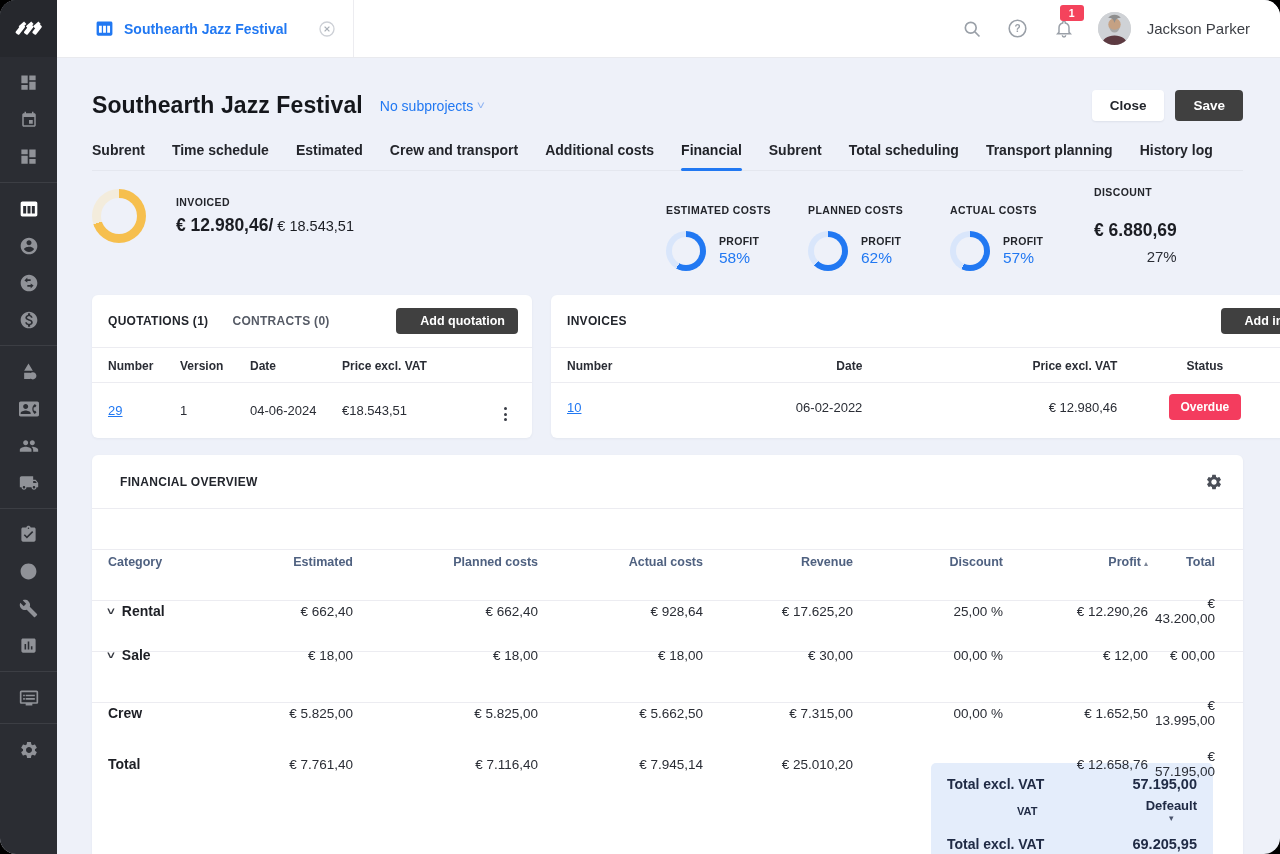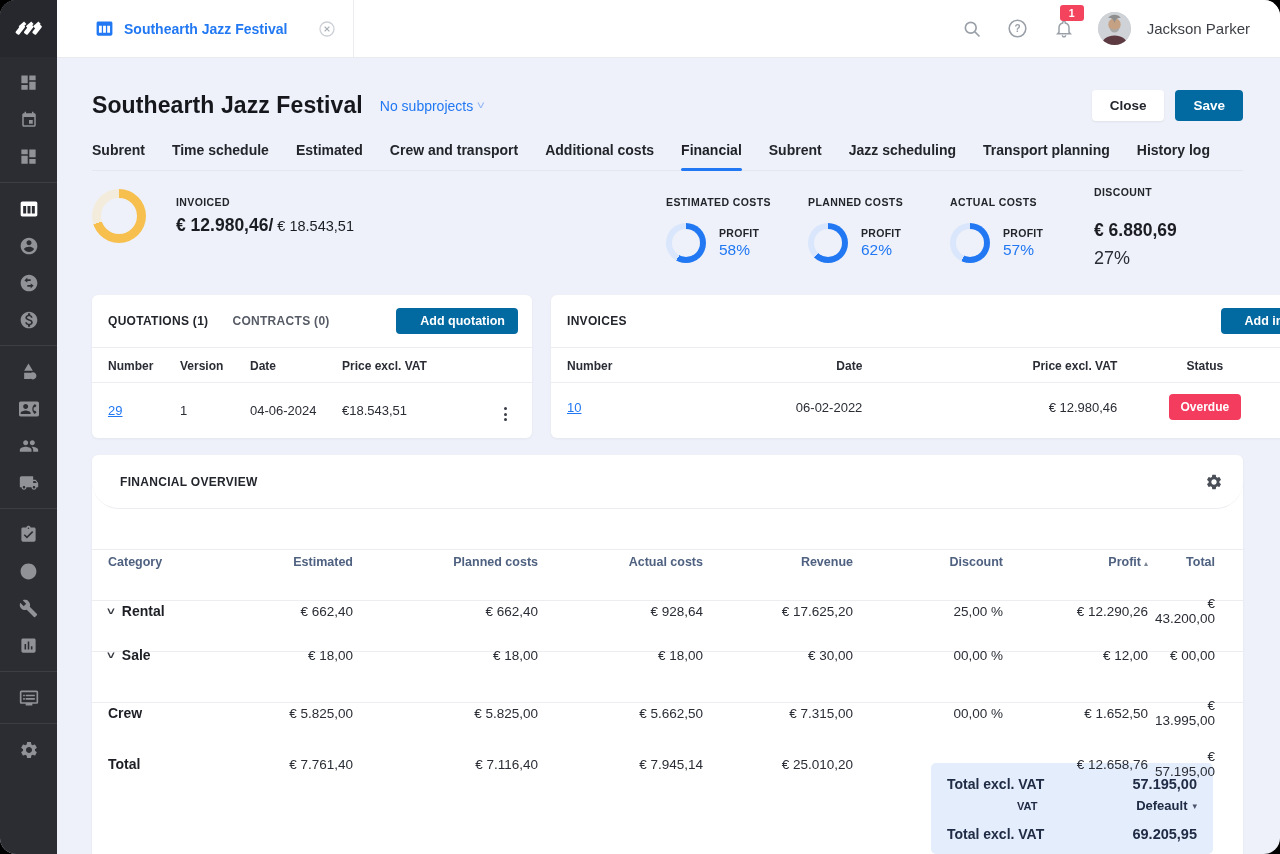--- a/index.html
+++ b/index.html
@@ -30,49 +30,49 @@
 
   
   .content{position:absolute;top:57px;left:57px;right:0;bottom:-120px;padding:0 37px 0 35px;}
   .title-row{display:flex;align-items:center;margin-top:33px;}
   .page-title{font-size:23px;font-weight:700;color:#15171c;margin:0;letter-spacing:.1px;}
   .subprojects{display:flex;align-items:center;gap:5px;margin-left:17px;color:#2178f2;font-size:14px;cursor:pointer;}
   .chev{font-size:10px;color:#8fb4f2;transform:scaleX(1.4);}
   .title-buttons{margin-left:auto;display:flex;gap:11px;}
   .btn{font-family:inherit;font-size:13.5px;font-weight:700;border:none;border-radius:4px;padding:8px 18px;cursor:pointer;}
   .btn-white{background:#fff;color:#22252b;box-shadow:0 1px 2px rgba(25,35,60,.08);}
-  .btn-blue{background:#0369a1;color:#fff;}
+  .btn-blue{background:#404040;color:#fff;}
   .btn-sm{font-size:12.5px;padding:6px 13px;font-weight:700;}
 
   
   .tabs{display:flex;gap:27px;margin-top:21px;border-bottom:1px solid #e4e7ef;}
   .tab{font-size:14px;font-weight:700;color:#23252b;padding-bottom:12px;cursor:pointer;position:relative;}
   .tab.active{color:#1d1f25;}
   .tab.active::after{content:"";position:absolute;left:0;right:0;bottom:-1px;height:3px;border-radius:2px;background:#2178f2;}
 
   
   .metrics{position:relative;height:100px;margin-top:13px;}
   .donut{position:relative;border-radius:50%;}
   .donut::after{content:"";position:absolute;border-radius:50%;background:#eef1f9;}
   .donut-big{width:54px;height:54px;}
   .donut-big::after{inset:9px;}
   .donut-sm{width:40px;height:40px;}
   .donut-sm::after{inset:6px;}
   .metric-label{font-size:10.5px;font-weight:700;color:#23252b;letter-spacing:.4px;}
   .invoiced-block{position:absolute;left:0;top:5px;display:flex;align-items:center;gap:30px;}
   .invoiced-amount{font-size:17.5px;font-weight:700;color:#1b1d23;margin-top:7px;}
   .invoiced-amount .total{font-size:14.5px;font-weight:400;}
-  .gauge{position:absolute;top:12px;}
+  .gauge{position:absolute;top:20px;}
   .gauge .gauge-body{display:flex;align-items:center;gap:13px;margin-top:15px;}
   .profit-label{font-size:10.5px;font-weight:700;color:#23252b;letter-spacing:.3px;}
   .profit-value{font-size:15.5px;color:#2178f2;margin-top:2px;}
   .gauge-est{left:574px;} .gauge-pln{left:716px;} .gauge-act{left:858px;}
   .discount-block{position:absolute;left:1002px;top:2px;}
   .discount-amount{font-size:17.5px;font-weight:700;color:#1b1d23;margin-top:22px;}
-  .discount-pct{font-size:18px;color:#2a2d35;margin-top:7px;}
+  .discount-pct{font-size:15px;color:#2a2d35;margin-top:7px;text-align:right;}
 
   
   .cards-row{display:flex;gap:19px;margin-top:11px;}
   .card{background:#fff;border-radius:6px;box-shadow:0 1px 3px rgba(25,35,60,.05);}
   .q-card{width:440px;flex:none;}
   .i-card{flex:1;}
   .card-head{display:flex;align-items:center;padding:0 14px 0 16px;height:52px;border-bottom:1px solid #ececf1;}
   .card-tabs{display:flex;gap:24px;}
   .card-tab{font-size:12px;font-weight:700;letter-spacing:.3px;cursor:pointer;}
   .card-tab.active{color:#22252c;}
@@ -86,39 +86,39 @@
   .i-grid .c-date,.i-grid .c-price{text-align:right;}
   .i-grid .c-status{text-align:center;}
   .i-grid .c-kebab{text-align:right;}
   a.row-link{color:#2178f2;text-decoration:underline;cursor:pointer;}
   .kebab{display:inline-flex;flex-direction:column;gap:2.5px;align-items:center;cursor:pointer;padding:2px;}
   .kebab i{width:3px;height:3px;border-radius:50%;background:#3a3d46;display:block;}
   .status-badge{display:inline-block;background:#f43c5e;color:#fff;font-size:12px;font-weight:700;border-radius:4px;padding:6px 12px;}
 
   
   .fin-card{margin-top:17px;padding-bottom:40px;}
-  .fin-head{display:flex;align-items:center;height:53px;padding:0 20px 0 28px;border-bottom:1px solid #ececf1;border-radius:27px;}
+  .fin-head{display:flex;align-items:center;height:53px;padding:0 20px 0 28px;border-bottom:1px solid #ececf1;}
   .fin-title{font-size:12px;font-weight:700;letter-spacing:.3px;color:#22252c;}
   .fin-head .gear{margin-left:auto;cursor:pointer;display:flex;}
   .fin-grid{display:grid;grid-template-columns:140px 105px 185px 165px 150px 150px 145px 1fr;align-items:center;padding:0 28px 0 16px;}
   .fin-grid > div{text-align:right;margin-top:46px;}
   .fin-grid > div:first-child{text-align:left;}
   .fin-cols{height:40px;font-size:12.5px;font-weight:700;color:#4f6180;border-bottom:1px solid #ececf1;}
   .sort-mark{font-size:8px;color:#7c8698;margin-left:3px;}
   .fin-row{height:50px;font-size:13.5px;color:#2a2d35;border-bottom:1px solid #ececf1;}
   .fin-row .cat{font-size:14px;font-weight:700;color:#1d1f25;display:flex;align-items:center;gap:8px;}
   .fin-row .cat .exp{font-size:10px;color:#34373f;transform:scaleX(1.35);cursor:pointer;}
   .fin-row.total-row{border-bottom:none;}
   .vat-box{width:282px;margin:10px 30px 0 auto;background:#e4edfb;border-radius:5px;padding:4px 0 8px;}
   .vat-row{display:flex;align-items:center;padding:9px 16px 4px;}
   .vat-label{font-size:14px;font-weight:700;color:#202b45;}
   .vat-value{margin-left:auto;font-size:14.5px;font-weight:700;color:#202b45;}
   .vat-mid{padding:2px 16px 4px;}
   .vat-mid .vat-small{font-size:11px;font-weight:700;color:#202b45;margin-left:70px;}
-  .vat-mid .vat-select{margin-left:auto;font-size:13px;font-weight:700;color:#202b45;cursor:pointer;display:flex;align-items:center;gap:5px;}
+  .vat-mid .vat-select{margin-left:auto;font-size:13px;font-weight:700;color:#202b45;cursor:pointer;display:flex;align-items:center;flex-direction:column;}
   .vat-mid .vat-select .dd{font-size:9px;color:#49536b;}
 </style>
 </head>
 <body>
 
 <div class="app">
 
   <nav class="sidebar">
     <div class="logo">
       <svg width="30" height="22" viewBox="0 0 30 22">
@@ -306,21 +306,21 @@
     </div>
 
     <div class="tabs">
       <span class="tab">Subrent</span>
       <span class="tab">Time schedule</span>
       <span class="tab">Estimated</span>
       <span class="tab">Crew and transport</span>
       <span class="tab">Additional costs</span>
       <span class="tab active">Financial</span>
       <span class="tab">Subrent</span>
-      <span class="tab">Jazz scheduling</span>
+      <span class="tab">Total scheduling</span>
       <span class="tab">Transport planning</span>
       <span class="tab">History log</span>
     </div>
 
     <section class="metrics">
       <div class="invoiced-block">
         <div class="donut donut-big" style="background: conic-gradient(rgb(246, 191, 78) 70%, rgb(243, 236, 220) 0deg);"></div>
         <div>
           <div class="metric-label">INVOICED</div>
           <div class="invoiced-amount"><span>€ 12.980,46/</span><span class="total"> € 18.543,51</span></div>

